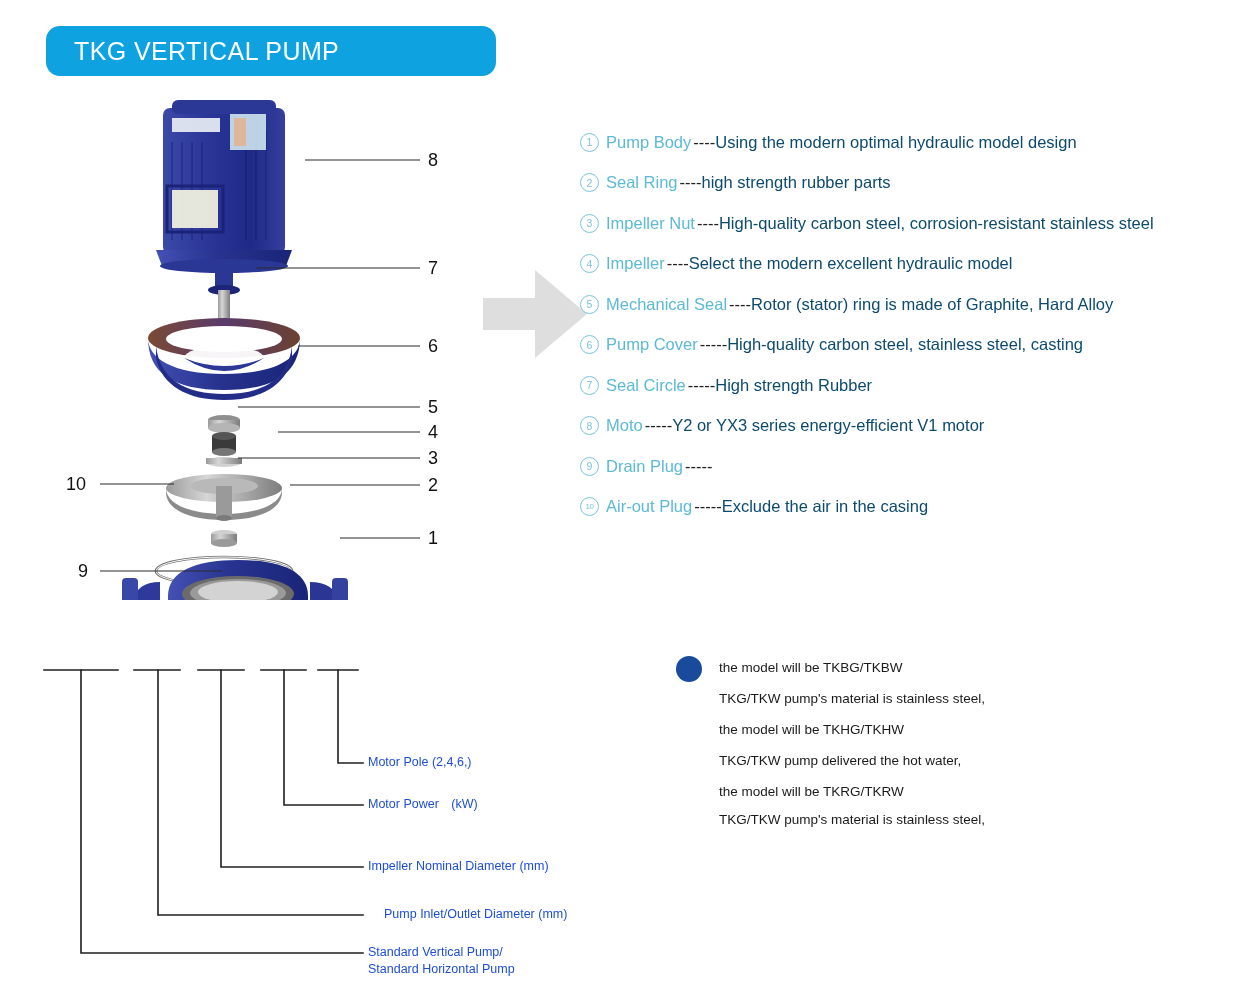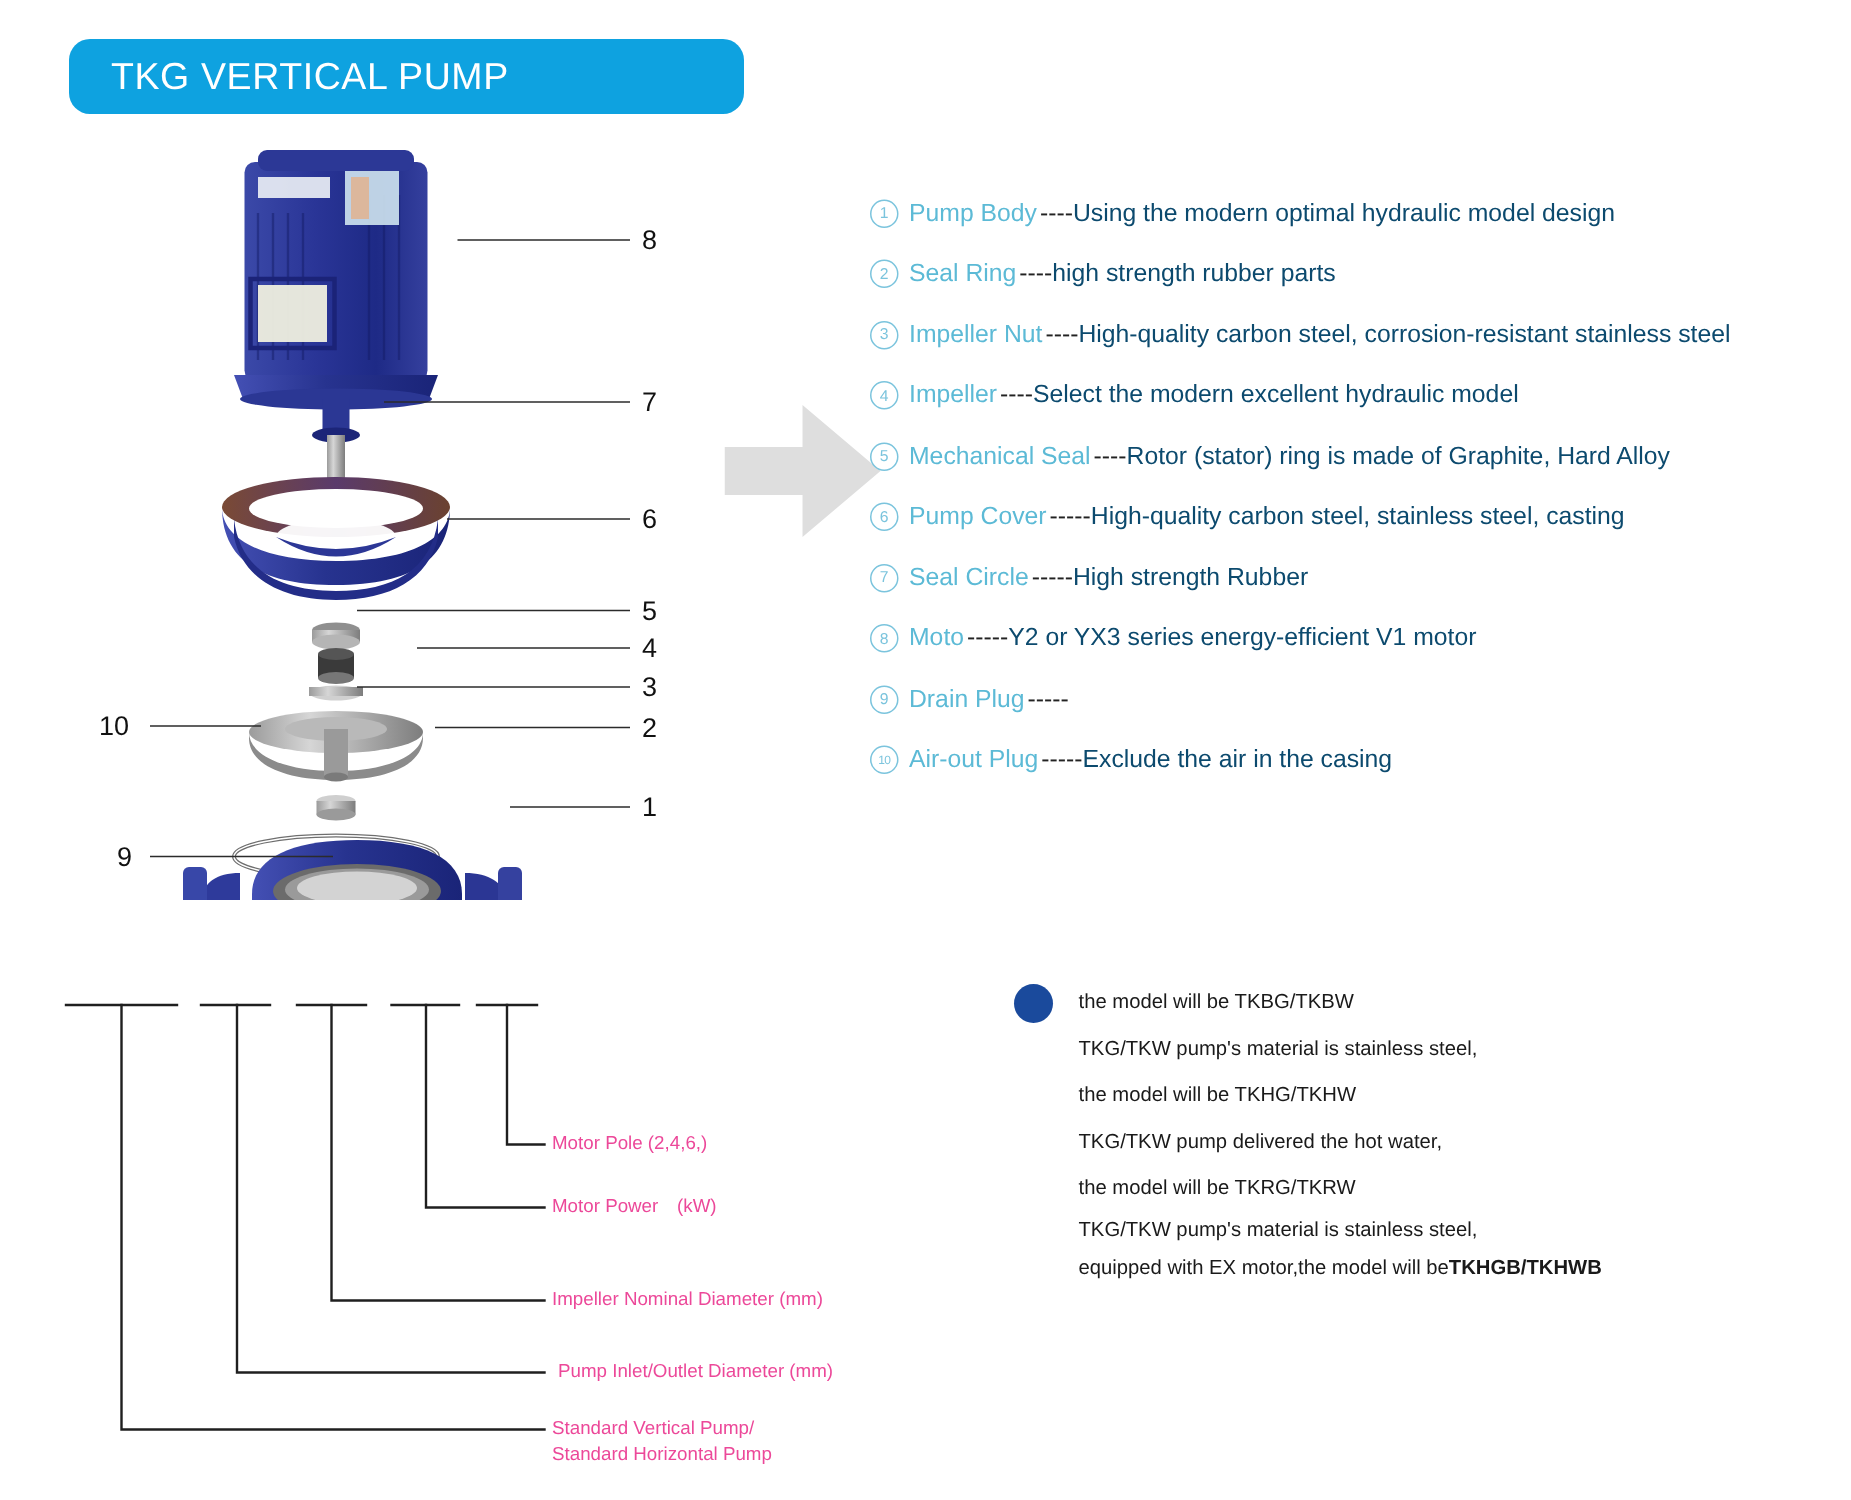--- a/index.html
+++ b/index.html
@@ -57,21 +57,21 @@
   
   #model-diagram{position:absolute;left:28px;top:630px;width:600px;height:330px;}
   #model-code{
     position:absolute;left:4px;top:8px;
     font-size:17px;font-weight:bold;color:#111;
     letter-spacing:.5px;white-space:nowrap;
   }
   #model-code span{display:inline-block;}
   #model-diagram svg{position:absolute;left:0;top:0;}
   .mlabel{
-    position:absolute;font-size:12.5px;color:#ec4899;
+    position:absolute;font-size:12.5px;color:#1d4ed8;
     white-space:nowrap;line-height:17px;
   }
 
   
   #notes{position:absolute;left:676px;top:652px;width:540px;}
   #notes-bullet{
     position:absolute;left:0;top:4px;width:26px;height:26px;
     border-radius:50%;background:#1A4A9C;
   }
   .note-line{
@@ -345,33 +345,29 @@
 
         <path d="M130 40 V285 H335"></path>
 
         <path d="M53 40 V323 H335"></path>
       </g>
     </svg>
 
     <div class="mlabel" style="left:340px;top:124px;">Motor Pole (2,4,6,)</div>
     <div class="mlabel" style="left:340px;top:166px;">Motor Power　(kW)</div>
     <div class="mlabel" style="left:340px;top:228px;">Impeller Nominal Diameter (mm)</div>
-    <div class="mlabel" style="left:344px;top:276px;">Pump Inlet/Outlet Diameter (mm)</div>
+    <div class="mlabel" style="left:356px;top:276px;">Pump Inlet/Outlet Diameter (mm)</div>
     <div class="mlabel" style="left:340px;top:314px;">Standard Vertical Pump/</div>
     <div class="mlabel" style="left:340px;top:331px;">Standard Horizontal Pump</div>
   </div>
 
   <div id="notes">
     <div id="notes-bullet"></div>
 
     <div class="note-line">the model will be TKBG/TKBW</div>
     <div class="note-line">TKG/TKW pump's material is stainless steel,</div>
     <div class="note-line">the model will be TKHG/TKHW</div>
     <div class="note-line">TKG/TKW pump delivered the hot water,</div>
     <div class="note-line">the model will be TKRG/TKRW</div>
     <div class="note-line tight">TKG/TKW pump's material is stainless steel,</div>
-    <div class="note-line tight">
-      <span>equipped with EX motor,the model will be </span>
-      <span class="note-strong">TKHGB/TKHWB</span>
-    </div>
   </div>
 
 </div>
 
 </body></html>

